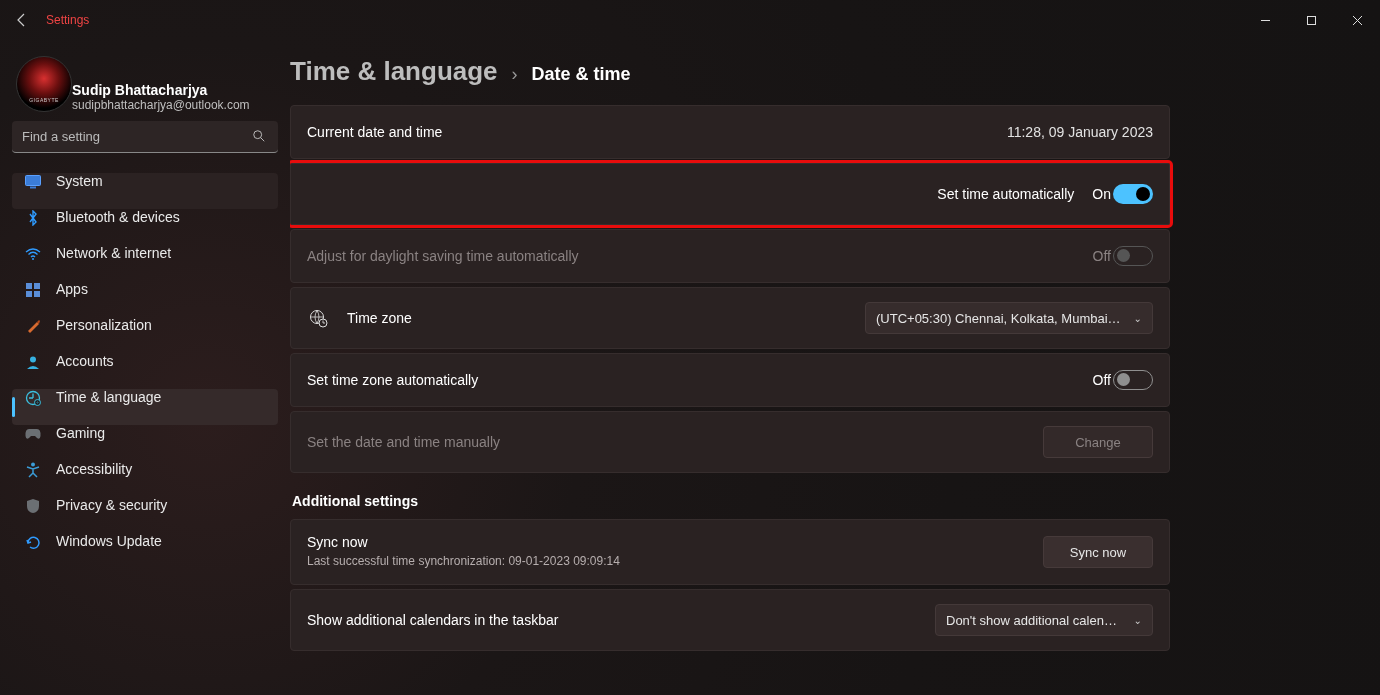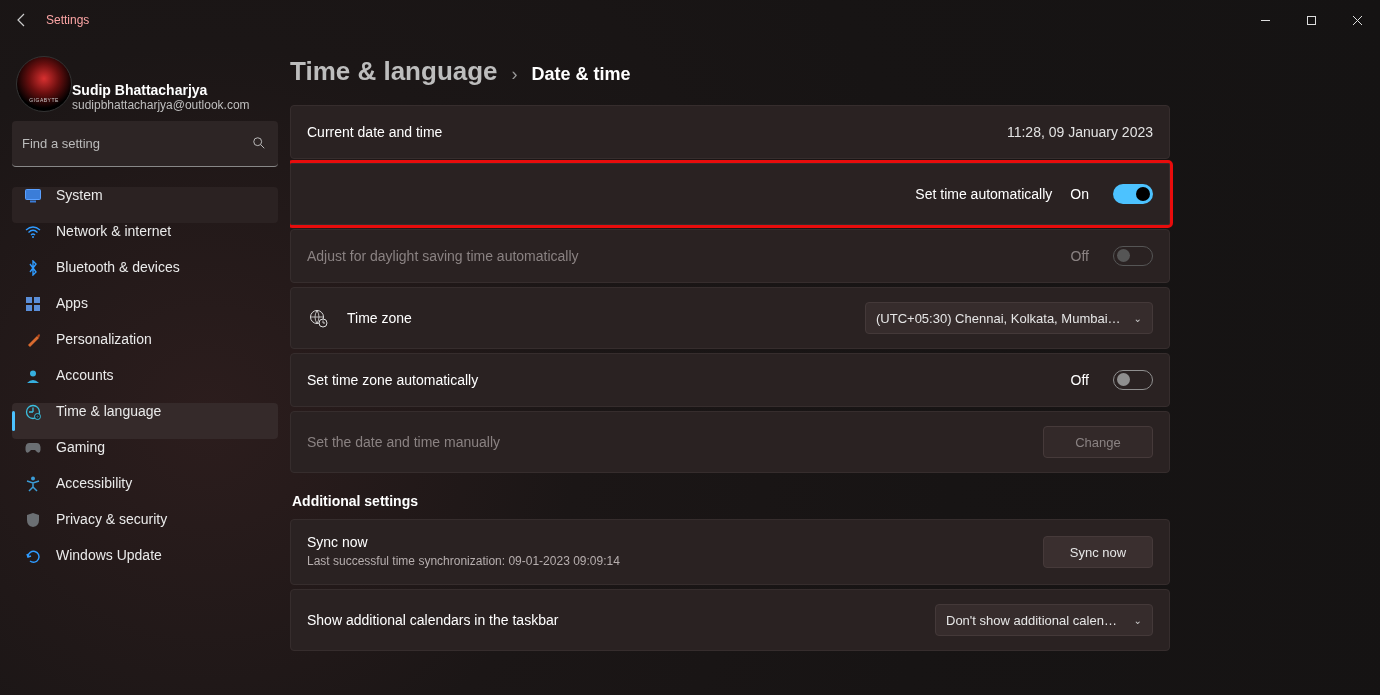--- a/index.html
+++ b/index.html
@@ -5,21 +5,21 @@
   * { margin:0; padding:0; box-sizing:border-box; font-family:"Segoe UI", Arial, sans-serif; }
   html,body { width:1380px; height:695px; background:#201919; color:#fff; overflow:hidden; }
   body { background:radial-gradient(circle at 15% 60%, #2c1d1d 0%, #1b1616 30%, #171414 60%, #151313 100%); }
 
   
   .titlebar { height:40px; display:flex; align-items:center; padding:0 10px; user-select:none; }
   .titlebar .back {
     width:24px; height:24px; display:flex; align-items:center; justify-content:center;
     color:#ccc; font-size:16px; border-radius:4px; margin-right:12px;
   }
-  .titlebar .app-title { font-size:12px; color:#fca5a5; }
+  .titlebar .app-title { font-size:12px; color:#ef4444; }
   .win-controls { position:absolute; right:0; top:0; display:flex; }
   .win-btn { width:46px; height:40px; display:flex; align-items:center; justify-content:center; color:#ddd; }
   .win-btn svg { stroke:#ddd; fill:none; stroke-width:1; }
 
   
   .layout { display:flex; height:calc(100% - 40px); }
 
   
   .sidebar { width:290px; padding:10px 12px 0 12px; flex-shrink:0; }
   .account { display:flex; align-items:flex-end; padding:6px 4px 9px 4px; }
@@ -31,21 +31,21 @@
     content:"GIGABYTE"; position:absolute; bottom:8px; left:0; right:0; text-align:center;
     font-size:5px; letter-spacing:.5px; color:#ccc;
   }
   .avatar::before{
     content:""; position:absolute; bottom:3px; left:0; right:0; text-align:center; font-size:3px; color:#aaa;
   }
   .acct-txt .name { font-size:14px; font-weight:600; }
   .acct-txt .email { font-size:12px; color:#bfbfbf; }
 
   .searchbox {
-    display:flex; align-items:center; height:46px; background:#2d2525; border-radius:4px;
+    display:flex; align-items:center; height:32px; background:#2d2525; border-radius:4px;
     border-bottom:1px solid #888; padding:0 10px; margin-bottom:20px;
   }
   .searchbox input {
     flex:1; background:transparent; border:none; outline:none; color:#fff; font-size:13px;
   }
   .searchbox input::placeholder{color:#bbb;}
   .searchbox .mag { width:16px; height:16px; color:#ccc; }
 
   .nav { list-style:none; }
   .nav li {
@@ -75,21 +75,21 @@
   .card .value { font-size:14px; color:#e2e2e2; }
   .card.row-time .label{font-size:14px;}
   .card.highlight { outline:3px solid #e80c0c; outline-offset:0; position:relative; border-radius:2px;text-align:right;}
   .card.tall { min-height:62px; }
 
   .section-title { font-size:14px; font-weight:600; margin:20px 0 10px 2px; }
 
   .iconcell { width:22px; height:22px; display:flex; align-items:center; justify-content:center; color:#ddd; }
 
   
-  .togglewrap { display:flex; align-items:center; gap:24px; }
+  .togglewrap { display:flex; align-items:center; gap:2px; }
   .tog-state { font-size:14px; }
   .toggle { width:40px; height:20px; border-radius:20px; position:relative; }
   .toggle.on { background:#4cc2ff; }
   .toggle.on .knob { position:absolute; right:3px; top:3px; width:14px; height:14px; border-radius:50%; background:#000; }
   .toggle.off { background:transparent; border:1px solid #8f8f8f; }
   .toggle.off .knob { position:absolute; left:3px; top:2px; width:13px; height:13px; border-radius:50%; background:#8f8f8f; }
   .toggle.off.disabled { border-color:#555; }
   .toggle.off.disabled .knob { background:#555; }
 
   
@@ -166,34 +166,34 @@
         <span class="ic">
           <svg width="16" height="14" viewBox="0 0 16 14">
               <rect x="0.5" y="0.5" width="15" height="10" rx="1" fill="#3b7dd8" stroke="#5aa0ff"></rect>
               <rect x="5" y="11.5" width="6" height="2" fill="#3b7dd8"></rect>
             </svg>
         </span>
         <span>System</span>
       </li>
       <li>
         <span class="ic">
+          <svg width="12" height="16" viewBox="0 0 12 16">
+              <path d="M3 4 L9 12 L6 15 V1 L9 4 L3 12" stroke="#2f9bff" fill="none" stroke-width="1.4"></path>
+            </svg>
+        </span>
+        <span>Bluetooth &amp; devices</span>
+      </li>
+      <li>
+        <span class="ic">
           <svg width="16" height="12" viewBox="0 0 16 12">
               <path d="M1 4 Q8 -2 15 4 M3.5 6.5 Q8 2 12.5 6.5 M6 9 Q8 7 10 9" stroke="#2f9bff" fill="none" stroke-width="1.3"></path>
               <circle cx="8" cy="11" r="1" fill="#2f9bff"></circle>
             </svg>
         </span>
         <span>Network &amp; internet</span>
-      </li>
-      <li>
-        <span class="ic">
-          <svg width="12" height="16" viewBox="0 0 12 16">
-              <path d="M3 4 L9 12 L6 15 V1 L9 4 L3 12" stroke="#2f9bff" fill="none" stroke-width="1.4"></path>
-            </svg>
-        </span>
-        <span>Bluetooth &amp; devices</span>
       </li>
       <li>
         <span class="ic">
           <svg width="14" height="14" viewBox="0 0 14 14">
               <rect x="0" y="0" width="6" height="6" fill="#5a8ed8"></rect>
               <rect x="8" y="0" width="6" height="6" fill="#5a8ed8"></rect>
               <rect x="0" y="8" width="6" height="6" fill="#5a8ed8"></rect>
               <rect x="8" y="8" width="6" height="6" fill="#5a8ed8"></rect>
             </svg>
         </span>

